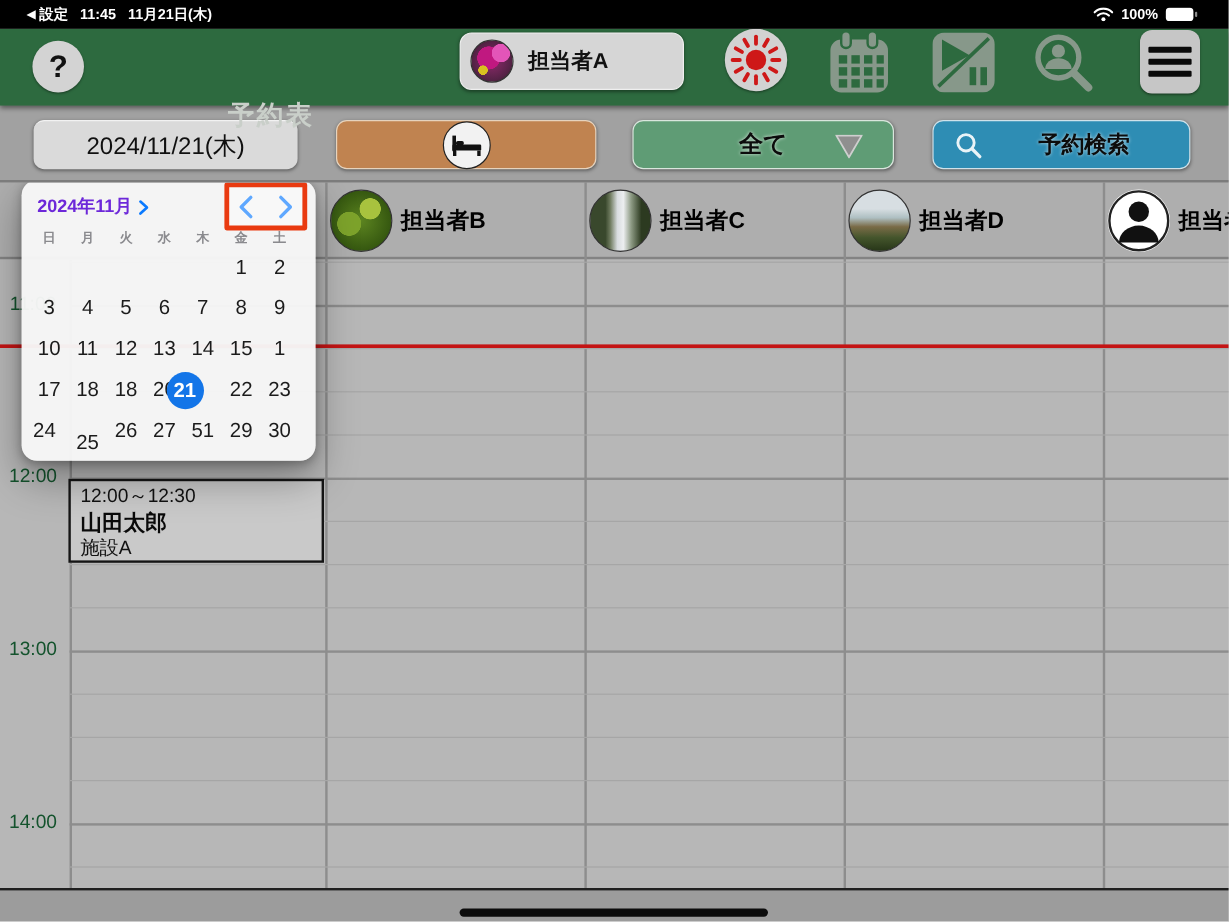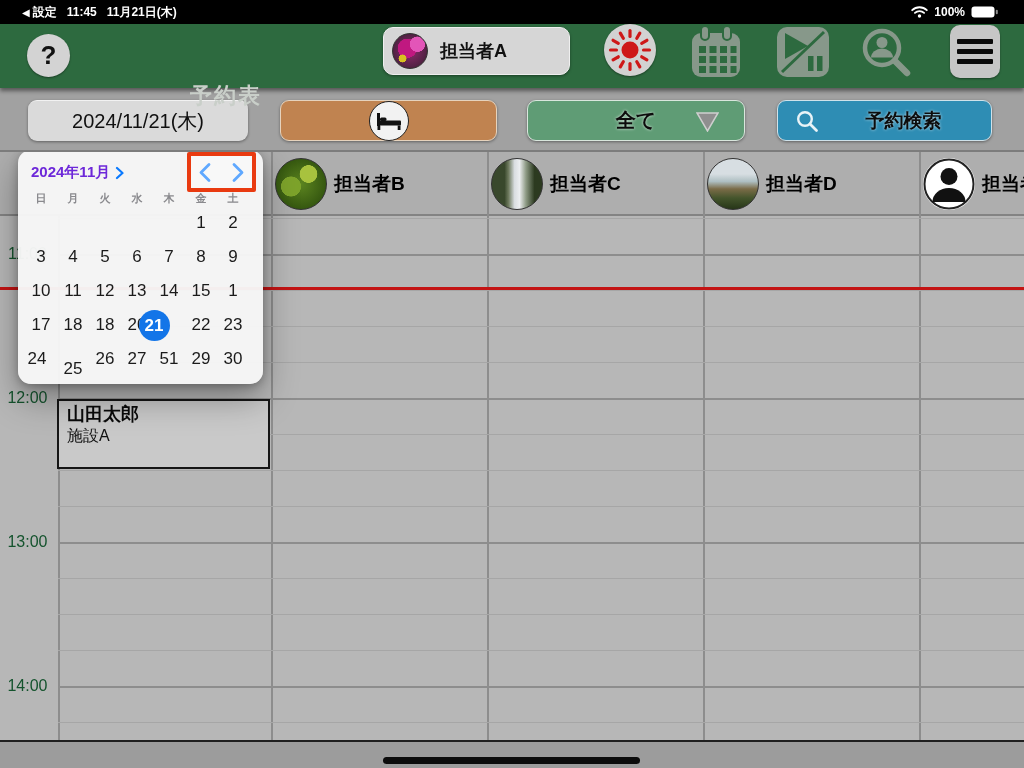--- a/index.html
+++ b/index.html
@@ -291,20 +291,21 @@
         <div class="hline" style="top: 570px;"></div>
       </div>
     <div id="timeLabels">
         <div class="time-label" style="top: 102px;">11:00</div>
         <div class="time-label" style="top: 246px;">12:00</div>
         <div class="time-label" style="top: 390px;">13:00</div>
         <div class="time-label" style="top: 534px;">14:00</div>
       </div>
     <div class="now-line" style="top:135px;"></div>
     <div class="appointment">
+      <div class="l1">12:00～12:30</div>
       <div class="l2">山田太郎</div>
       <div class="l3">施設A</div>
     </div>
   </div>
 
   <div class="popover">
     <div class="arrow"></div>
     <div class="dp-month">
       <span>2024年11月</span>
       <svg width="9" height="14" viewBox="0 0 9 14">

